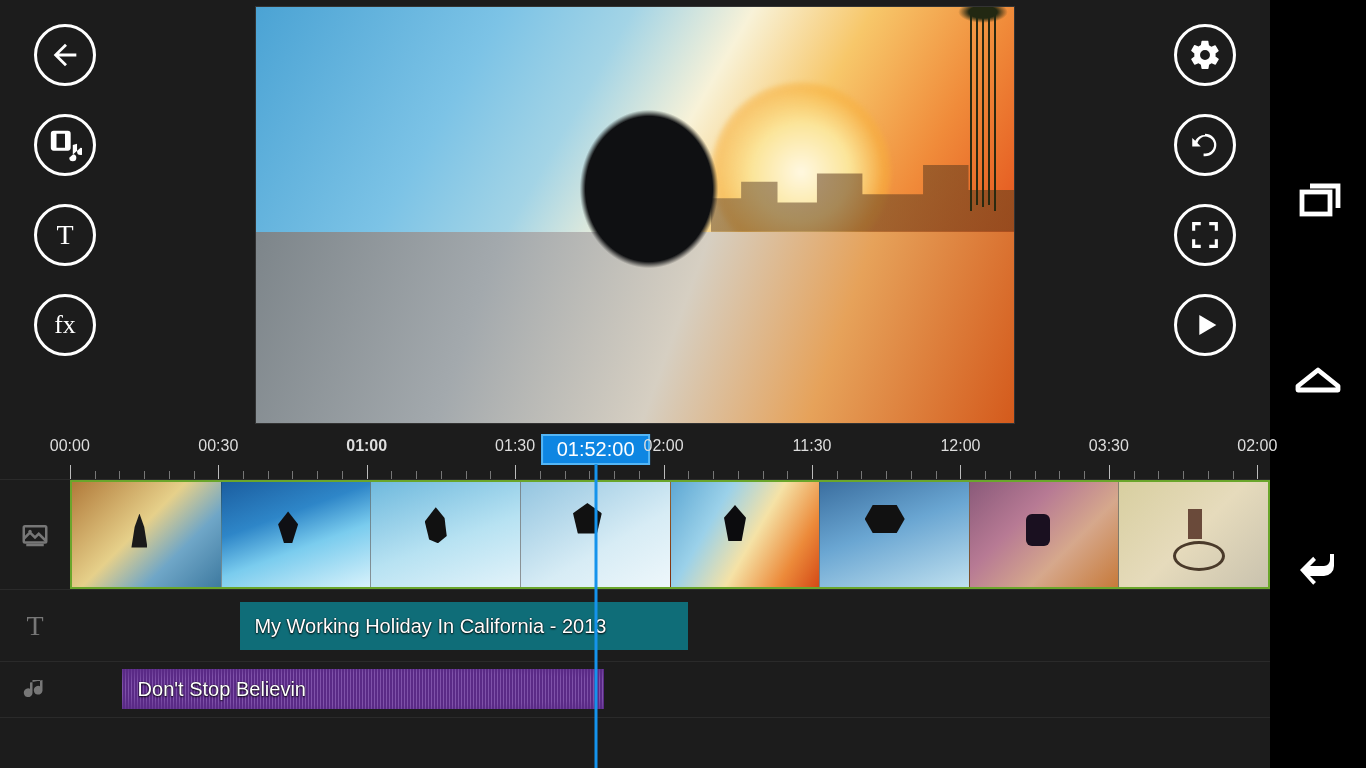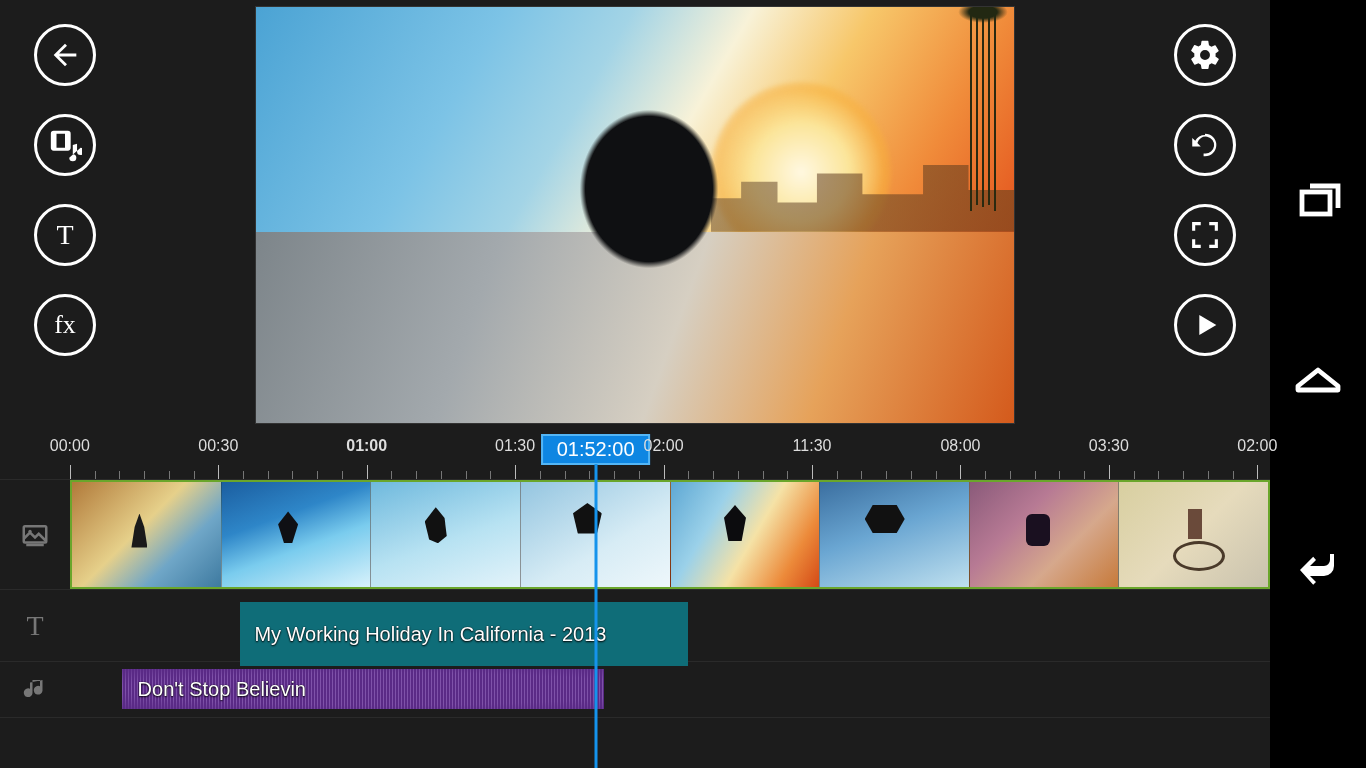--- a/index.html
+++ b/index.html
@@ -93,21 +93,21 @@
   .t6 { background: linear-gradient(160deg,#3b6fa0 0%,#6aa6d2 45%,#bfe0ef 100%); }
   .t6::after{content:"";position:absolute;left:30%;top:22%;width:40px;height:28px;background:#111;clip-path:polygon(0 50%,20% 0,80% 0,100% 50%,80% 100%,20% 100%);}
   .t7 { background: linear-gradient(135deg,#8a5a7a 0%,#b77a94 35%,#d6a88c 65%,#c77a3a 100%); filter:blur(0.3px);}
   .t7::after{content:"";position:absolute;left:38%;top:30%;width:24px;height:32px;background:#1a1020;border-radius:6px;}
   .t8 { background: linear-gradient(135deg,#d8cfa0 0%,#e6dbbc 50%,#c9c2ae 100%); }
   .t8::after{content:"";position:absolute;left:46%;top:26%;width:14px;height:30px;background:#6a4a3a;}
   .t8::before{content:"";position:absolute;left:36%;top:56%;width:46px;height:24px;border:3px solid #4a3a2a;border-radius:50%;background:transparent;}
   
   .text-row { height: 72px; }
   .text-clip {
-    position: absolute; top: 12px; height: 64px; background: #0f6d78;
+    position: absolute; top: 12px; height: 48px; background: #0f6d78;
     display: flex; align-items: center; padding: 0 14px; color: #fff; font-size: 20px;
     text-shadow: 0 1px 2px #000, 0 0 1px #000;
   }
   
   .audio-row { height: 56px; }
   .audio-clip {
     position: absolute; top: 7px; height: 40px; background: #5a2a86;
     display: flex; align-items: center; padding: 8px 16px; color: #fff; font-size: 20px;
     text-shadow: 0 1px 2px #000, 0 0 1px #000; overflow: hidden;
   }
@@ -229,21 +229,21 @@
           <div class="tick-minor" style="left: 58.0938%;"></div>
           <div class="tick-minor" style="left: 60.0417%;"></div>
           <div class="tick-minor" style="left: 61.9896%;"></div>
           <span class="ruler-label" style="left: 63.9375%;">11:30</span>
           <div class="tick-major" style="left: 63.9375%;"></div>
           <div class="tick-minor" style="left: 65.8854%;"></div>
           <div class="tick-minor" style="left: 67.8333%;"></div>
           <div class="tick-minor" style="left: 69.7812%;"></div>
           <div class="tick-minor" style="left: 71.7292%;"></div>
           <div class="tick-minor" style="left: 73.6771%;"></div>
-          <span class="ruler-label" style="left: 75.625%;">08:00</span>
+          <span class="ruler-label" style="left: 75.625%;">12:00</span>
           <div class="tick-major" style="left: 75.625%;"></div>
           <div class="tick-minor" style="left: 77.5729%;"></div>
           <div class="tick-minor" style="left: 79.5208%;"></div>
           <div class="tick-minor" style="left: 81.4688%;"></div>
           <div class="tick-minor" style="left: 83.4167%;"></div>
           <div class="tick-minor" style="left: 85.3646%;"></div>
           <span class="ruler-label" style="left: 87.3125%; text-align: center;">03:30</span>
           <div class="tick-major" style="left: 87.3125%;"></div>
           <div class="tick-minor" style="left: 89.2604%;"></div>
           <div class="tick-minor" style="left: 91.2083%;"></div>

